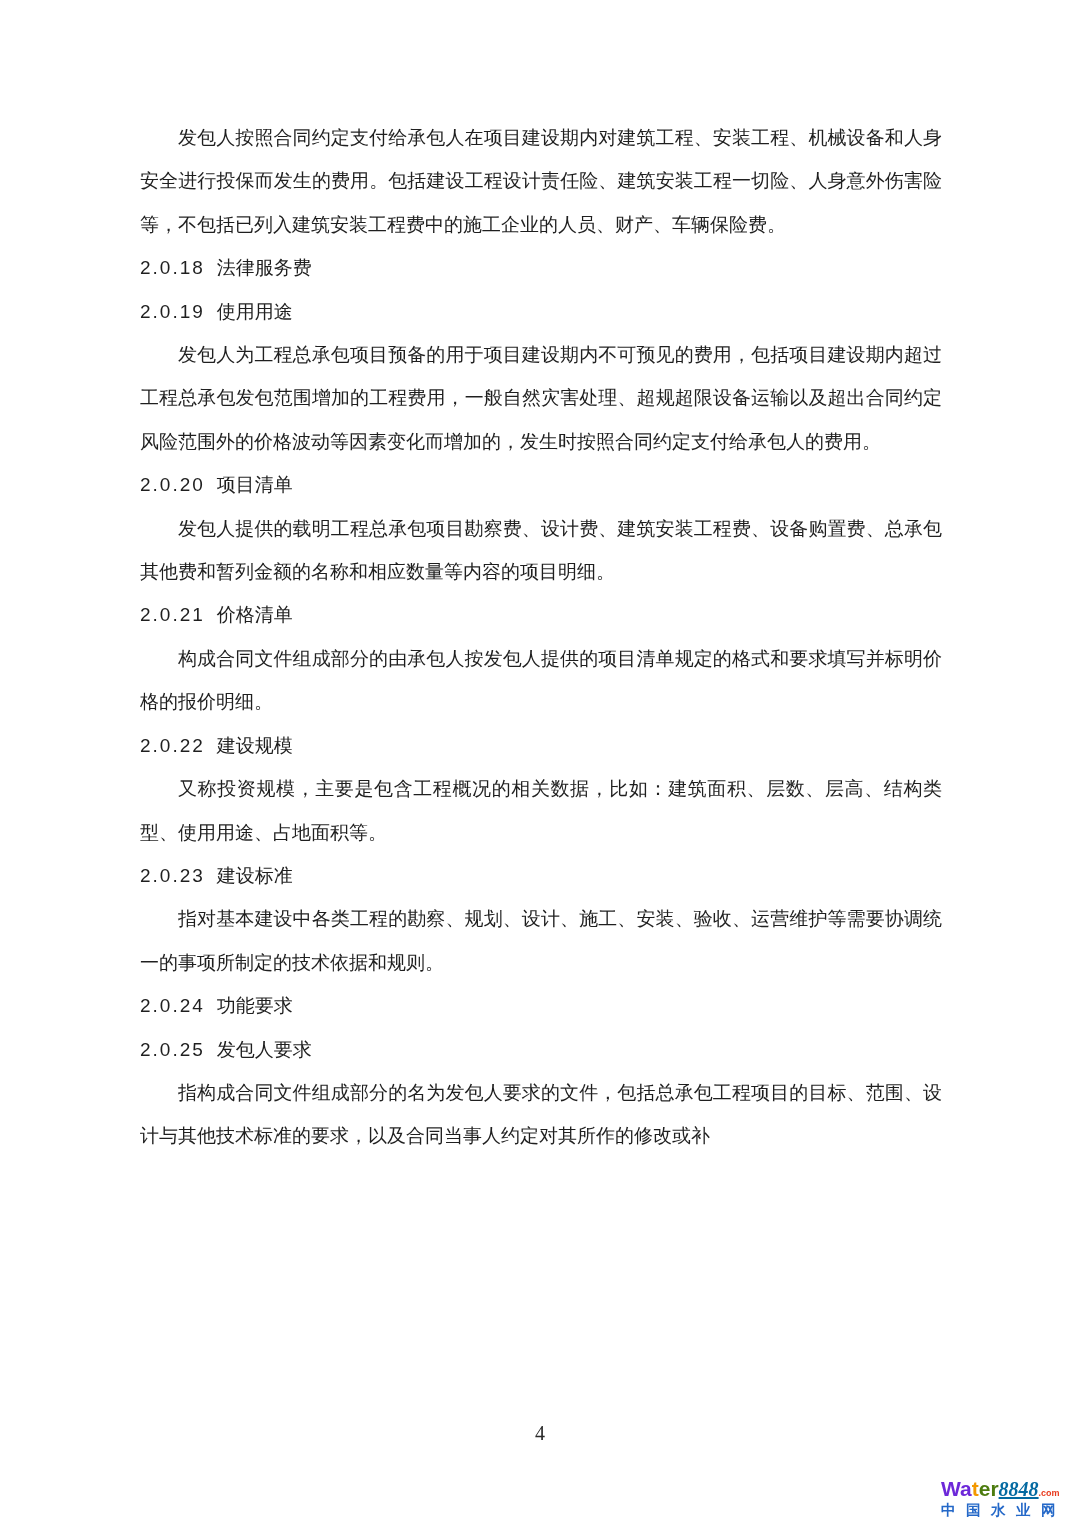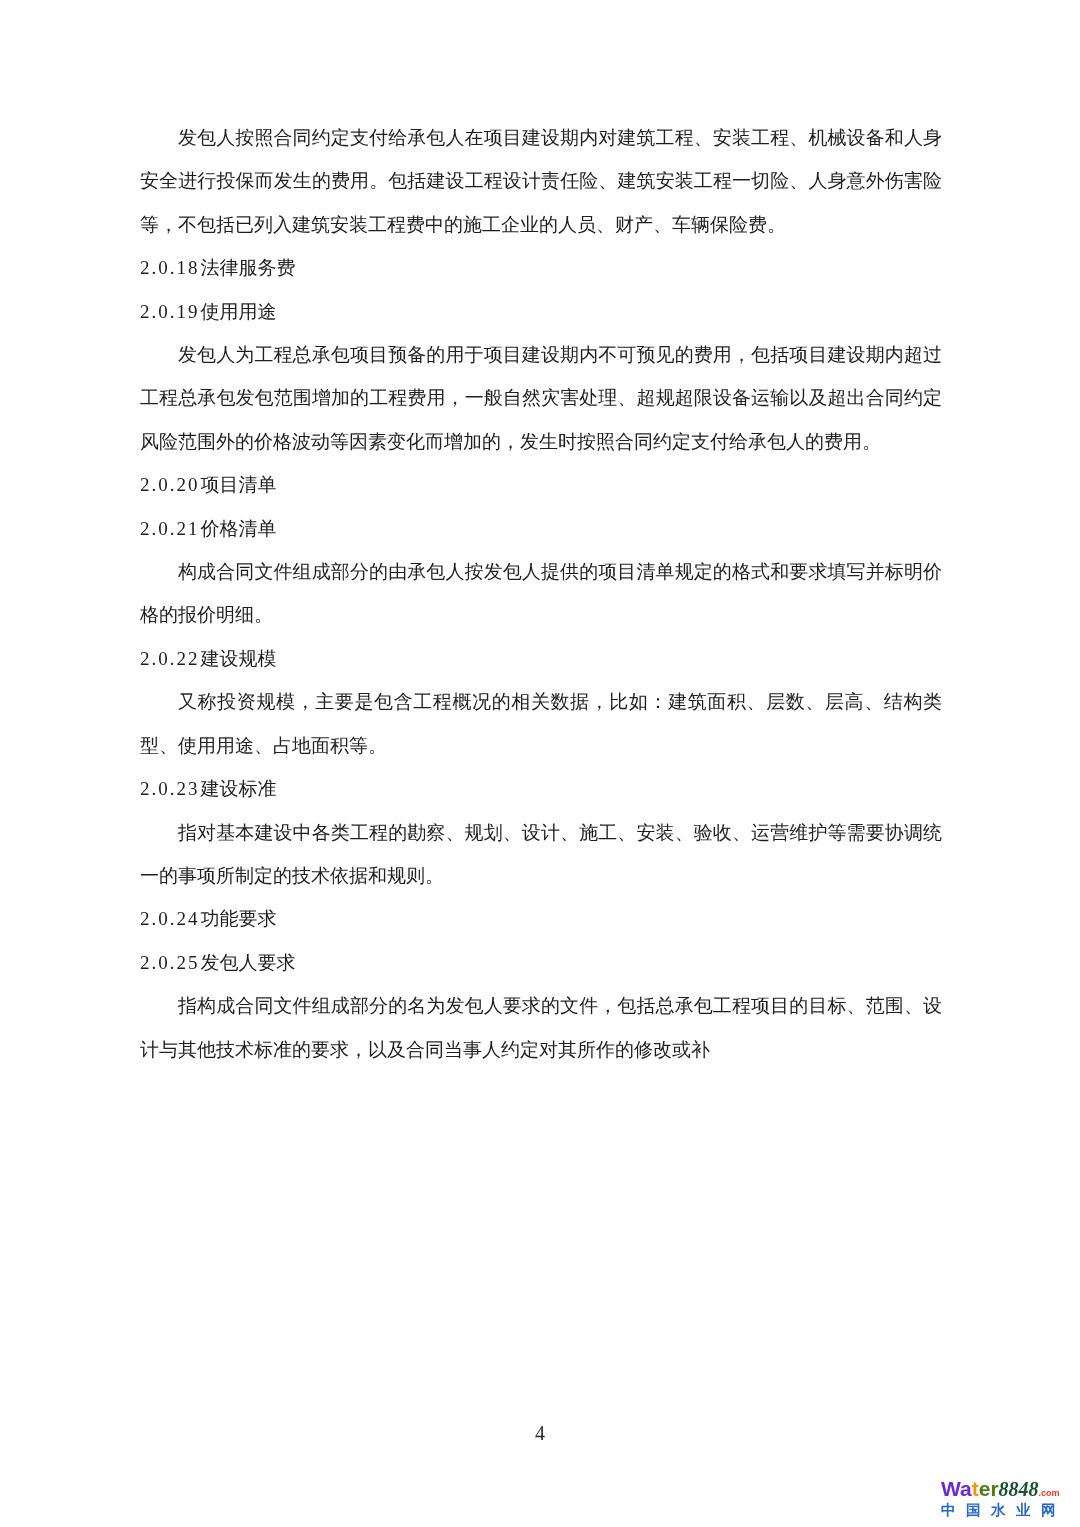--- a/index.html
+++ b/index.html
@@ -20,22 +20,22 @@
     font-size: 19px;
     line-height: 43.4px;
     text-align: justify;
     text-justify: inter-ideograph;
   }
   .content p { margin: 0; padding: 0; }
   .para { text-indent: 2em; }
   .head { text-indent: 0; }
   .head .num {
     letter-spacing: 2px;
-    margin-right: 1px;
-    font-family: Liberation Serif, serif;
+    margin-right: 12px;
+    font-family: Liberation Sans, sans-serif;
   }
   .page-number {
     position: absolute;
     left: 0;
     right: 0;
     top: 1418px;
     text-align: center;
     font-size: 20px;
     line-height: 30px;
     color: #2a2a2a;
@@ -82,36 +82,37 @@
 
   <div class="content">
     <p class="para">发包人按照合同约定支付给承包人在项目建设期内对建筑工程、安装工程、机械设备和人身安全进行投保而发生的费用。包括建设工程设计责任险、建筑安装工程一切险、人身意外伤害险等，不包括已列入建筑安装工程费中的施工企业的人员、财产、车辆保险费。</p>
 
     <p class="head"><span class="num">2.0.18</span><span class="htitle">法律服务费</span></p>
 
     <p class="head"><span class="num">2.0.19</span><span class="htitle">使用用途</span></p>
     <p class="para">发包人为工程总承包项目预备的用于项目建设期内不可预见的费用，包括项目建设期内超过工程总承包发包范围增加的工程费用，一般自然灾害处理、超规超限设备运输以及超出合同约定风险范围外的价格波动等因素变化而增加的，发生时按照合同约定支付给承包人的费用。</p>
 
     <p class="head"><span class="num">2.0.20</span><span class="htitle">项目清单</span></p>
+    <p class="para">发包人提供的载明工程总承包项目勘察费、设计费、建筑安装工程费、设备购置费、总承包其他费和暂列金额的名称和相应数量等内容的项目明细。</p>
 
     <p class="head"><span class="num">2.0.21</span><span class="htitle">价格清单</span></p>
     <p class="para">构成合同文件组成部分的由承包人按发包人提供的项目清单规定的格式和要求填写并标明价格的报价明细。</p>
 
     <p class="head"><span class="num">2.0.22</span><span class="htitle">建设规模</span></p>
     <p class="para">又称投资规模，主要是包含工程概况的相关数据，比如：建筑面积、层数、层高、结构类型、使用用途、占地面积等。</p>
 
     <p class="head"><span class="num">2.0.23</span><span class="htitle">建设标准</span></p>
     <p class="para">指对基本建设中各类工程的勘察、规划、设计、施工、安装、验收、运营维护等需要协调统一的事项所制定的技术依据和规则。</p>
 
     <p class="head"><span class="num">2.0.24</span><span class="htitle">功能要求</span></p>
 
     <p class="head"><span class="num">2.0.25</span><span class="htitle">发包人要求</span></p>
     <p class="para">指构成合同文件组成部分的名为发包人要求的文件，包括总承包工程项目的目标、范围、设计与其他技术标准的要求，以及合同当事人约定对其所作的修改或补</p>
   </div>
 
   <div class="page-number">4</div>
 
   <div class="logo">
-    <div class="logo-line1"><span class="seg" style="color: #6d28d9;">Wa</span><span class="seg" style="color: rgb(243, 152, 0);">t</span><span class="seg" style="color: #4d7c0f;">er</span><span class="seg logo-8848" style="color: #14532d;">8848</span><span class="seg logo-com" style="color: rgb(232, 57, 28);">.com</span></div>
+    <div class="logo-line1"><span class="seg" style="color: #6d28d9;">Wa</span><span class="seg" style="color: rgb(243, 152, 0);">t</span><span class="seg" style="color: #4d7c0f;">er</span><span class="seg logo-8848" style="color: #0369a1; text-decoration: underline;">8848</span><span class="seg logo-com" style="color: rgb(232, 57, 28);">.com</span></div>
     <div class="logo-line2" style="color: rgb(36, 104, 200);">中国水业网</div>
   </div>
 
 </div>
 
 </body></html>

